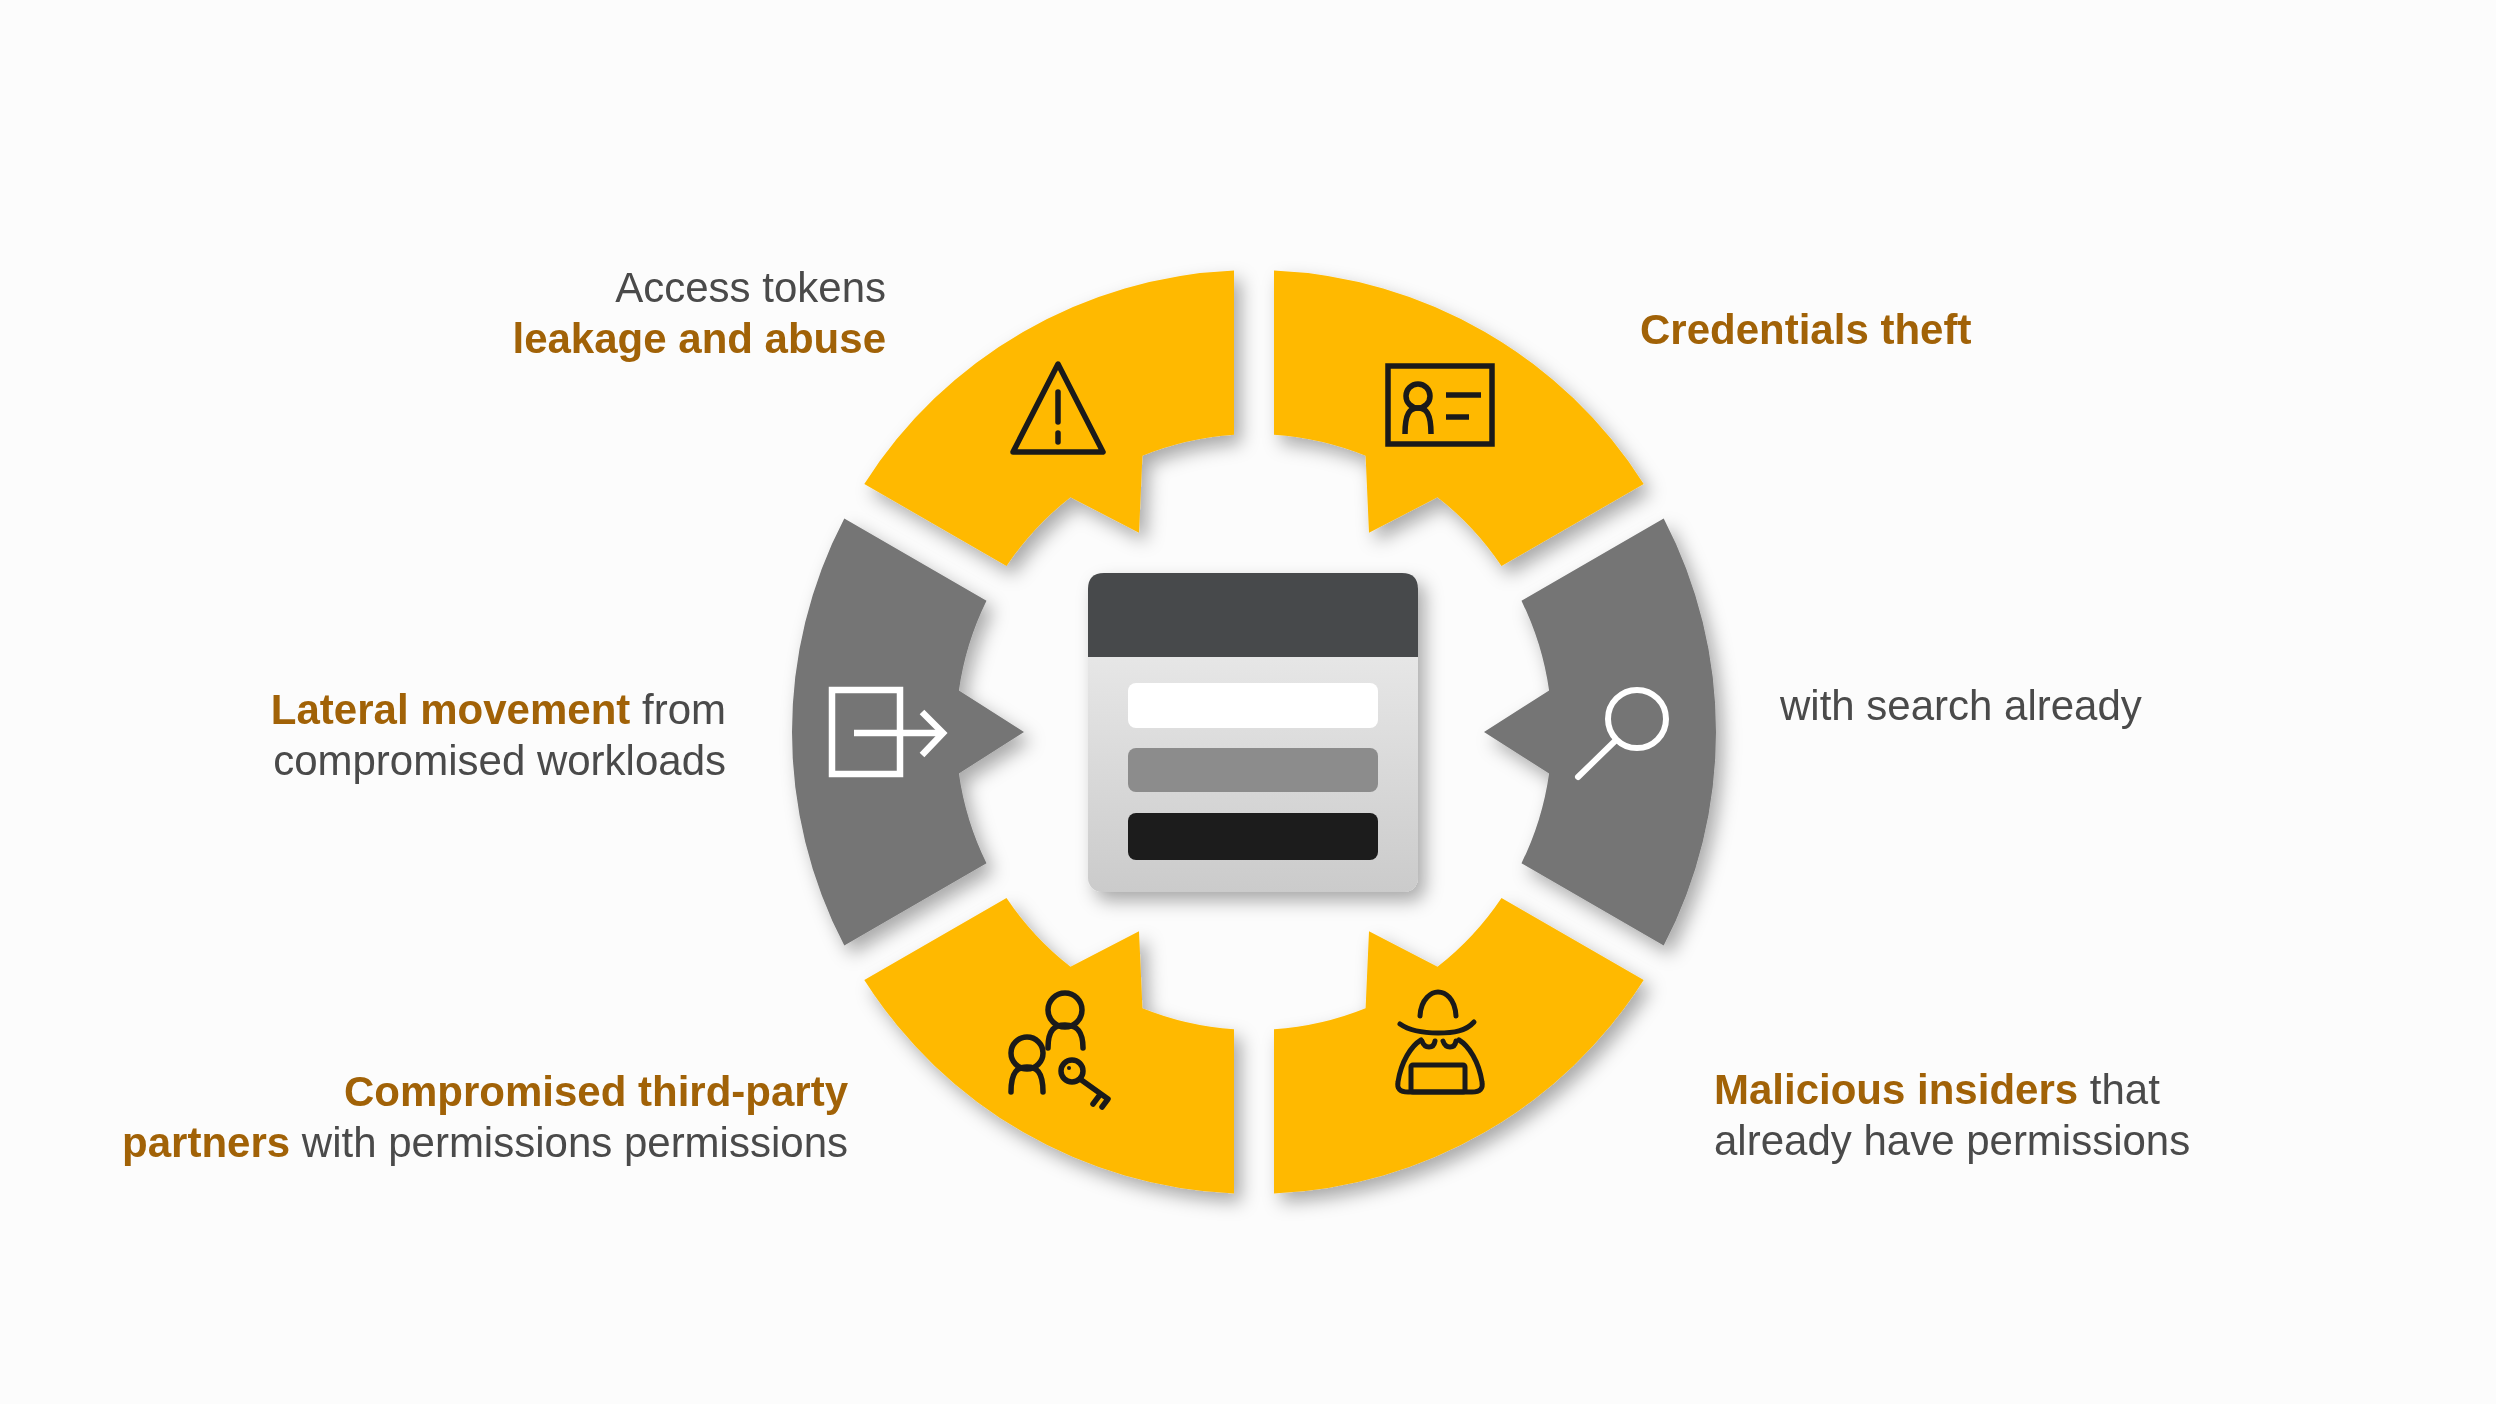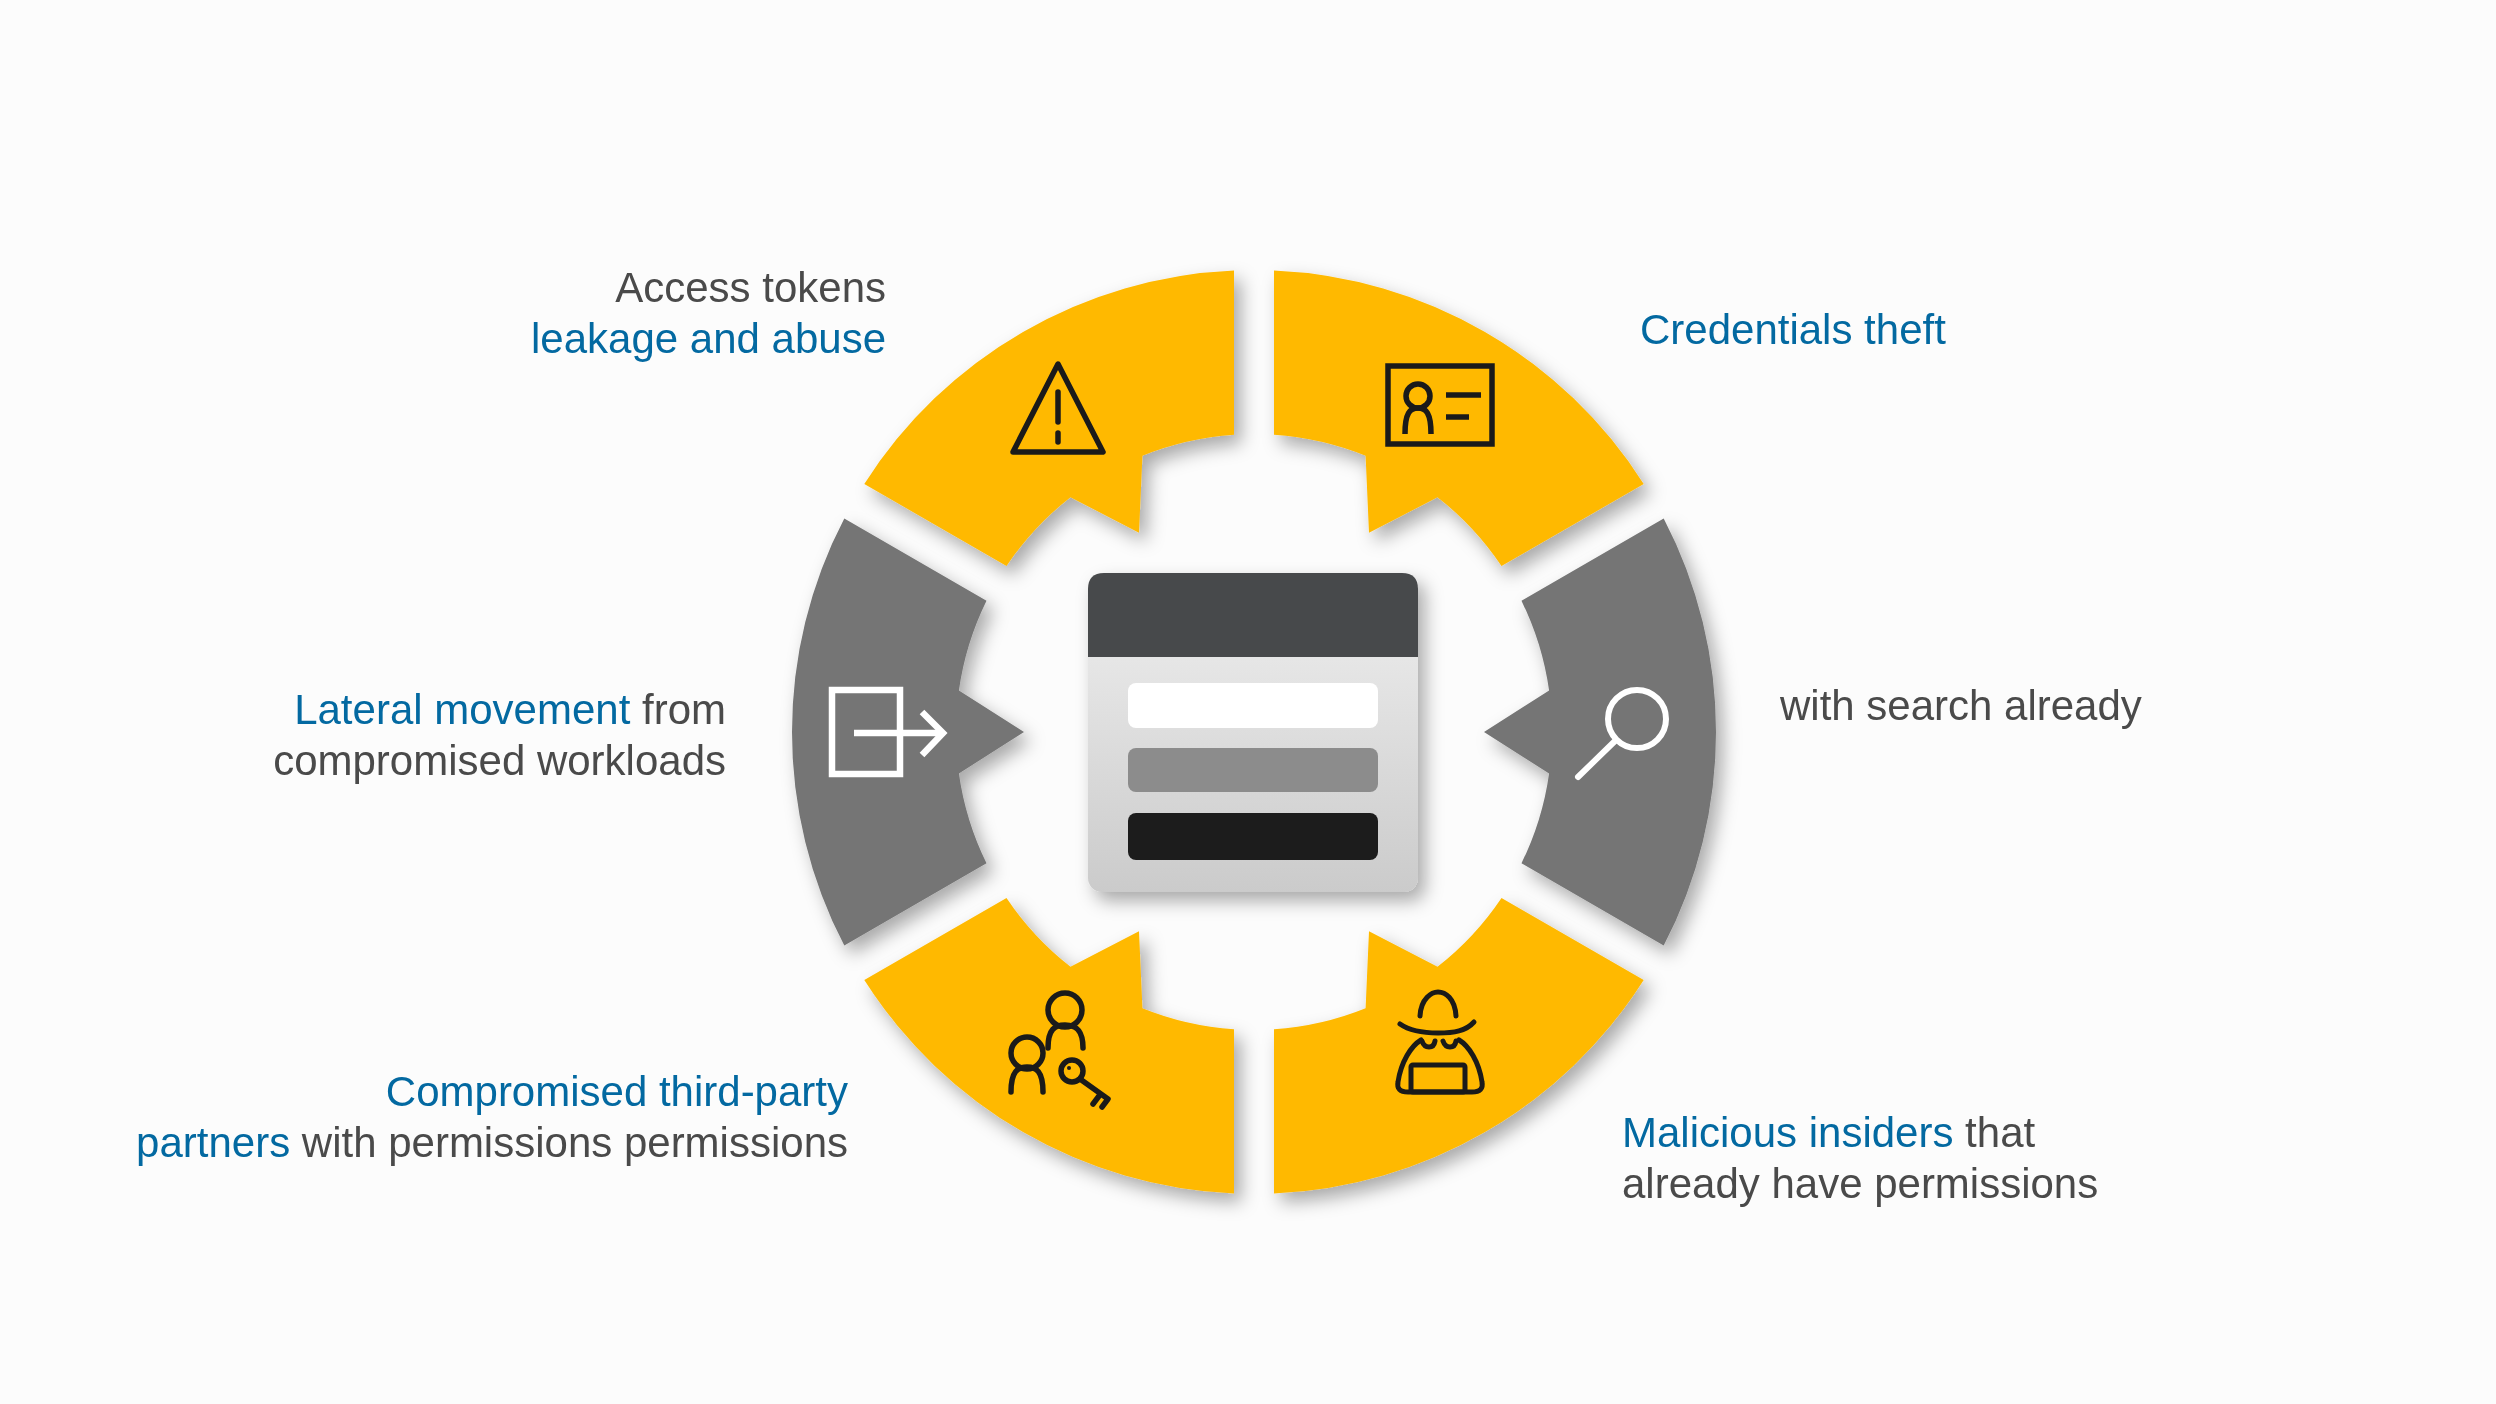--- a/index.html
+++ b/index.html
@@ -11,21 +11,21 @@
     overflow:hidden;
   }
   svg.diagram{position:absolute;left:0;top:0;}
   .label{
     position:absolute;
     font-size:42px;
     line-height:51px;
     white-space:nowrap;
     color:#4a4a4a;
   }
-  .label .b{font-weight:400;color:#0369a1;}
+  .label .b{font-weight:700;color:#a16207;}
   .label.r{text-align:right;}
   .label.l{text-align:left;}
 </style>
 </head>
 <body>
 
 <div class="stage">
 
   <svg class="diagram" width="2496" height="1404" viewBox="0 0 2496 1404">
     <defs>
@@ -105,21 +105,21 @@
   </div>
 
   <div class="label l" style="top:304px; left:1640px;">
     <div><span class="b">Credentials theft</span></div>
   </div>
 
   <div class="label l" style="top:680px; left:1780px;">
     <div><span>with search already</span></div>
   </div>
 
-  <div class="label l" style="top:1064px; left:1622px;margin-top:43px;">
+  <div class="label l" style="top:1064px; left:1714px;">
     <div><span class="b">Malicious insiders</span><span> that</span></div>
     <div><span>already have permissions</span></div>
   </div>
 
   <div class="label r" style="top:1066px; right:1648px;">
     <div><span class="b">Compromised third-party</span></div>
     <div><span class="b">partners</span><span> with permissions permissions</span></div>
   </div>
 
   <div class="label r" style="top:684px; right:1770px;">

